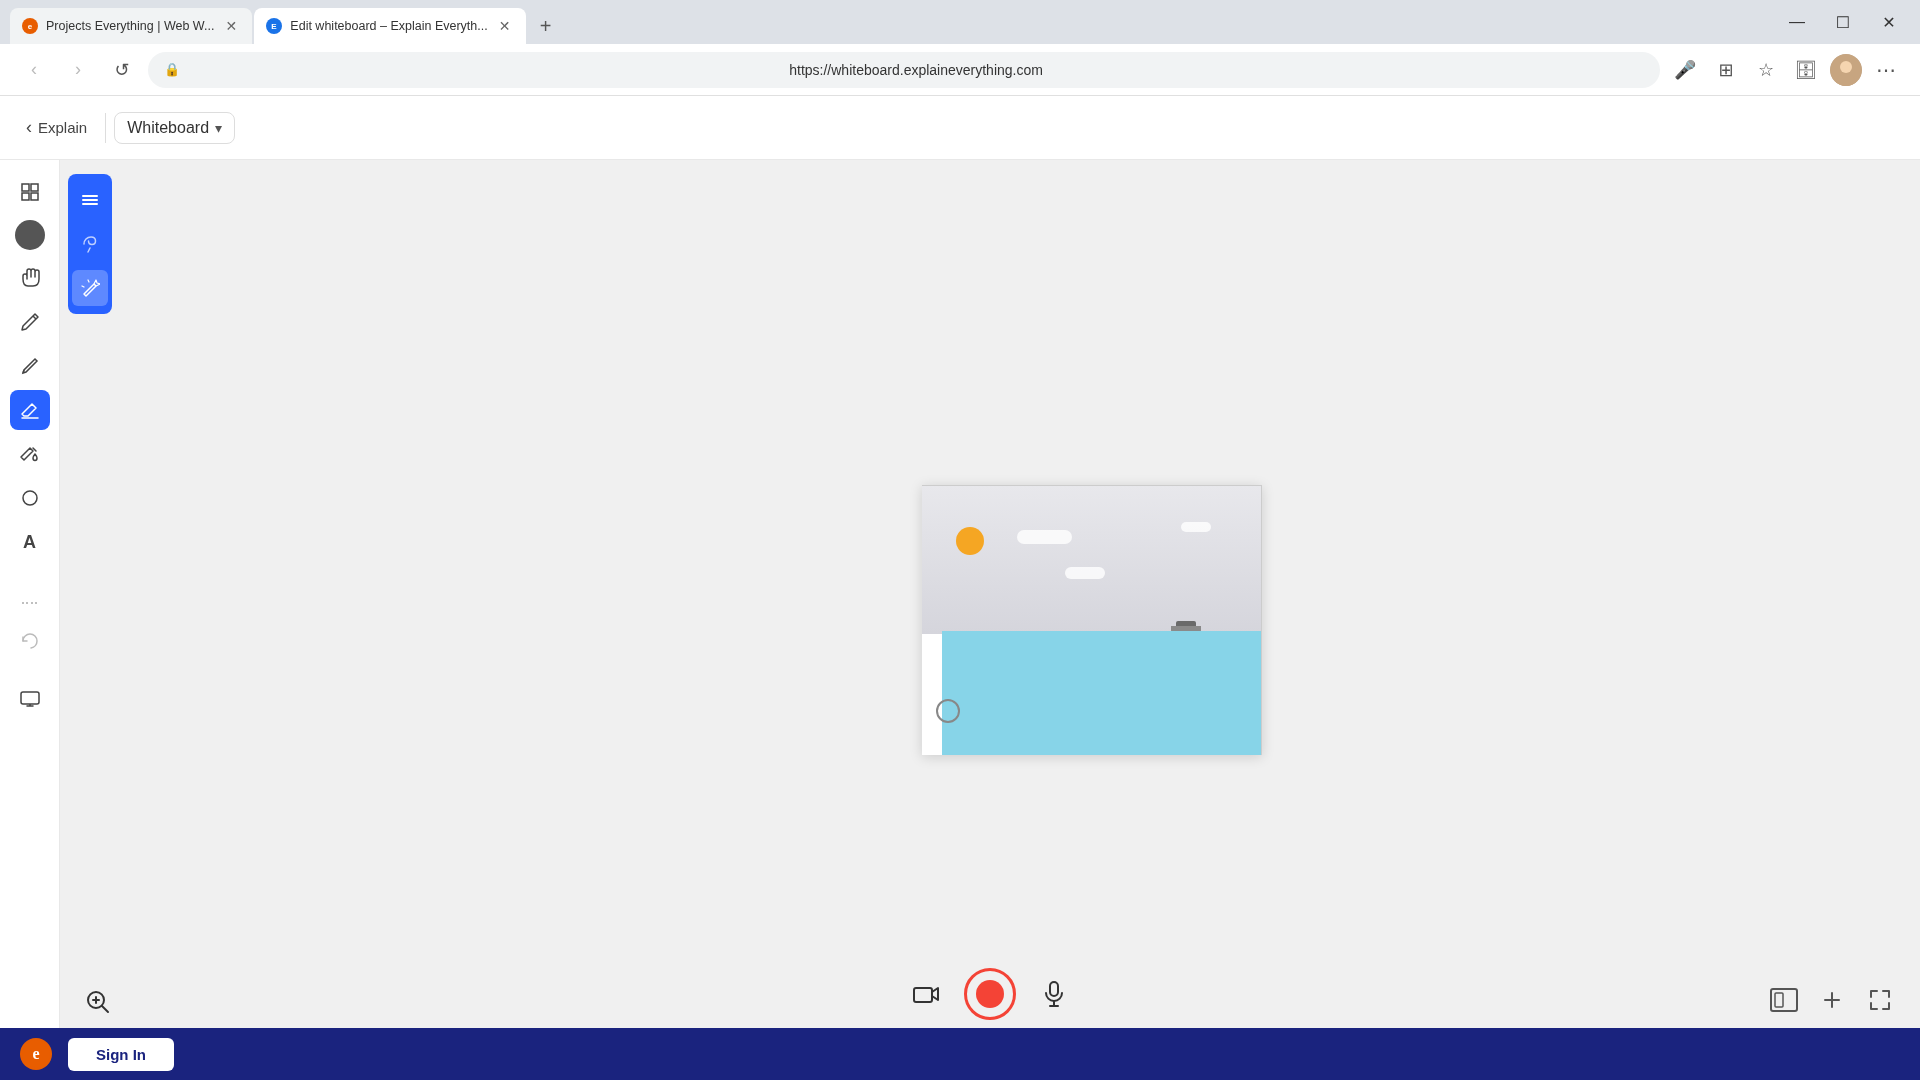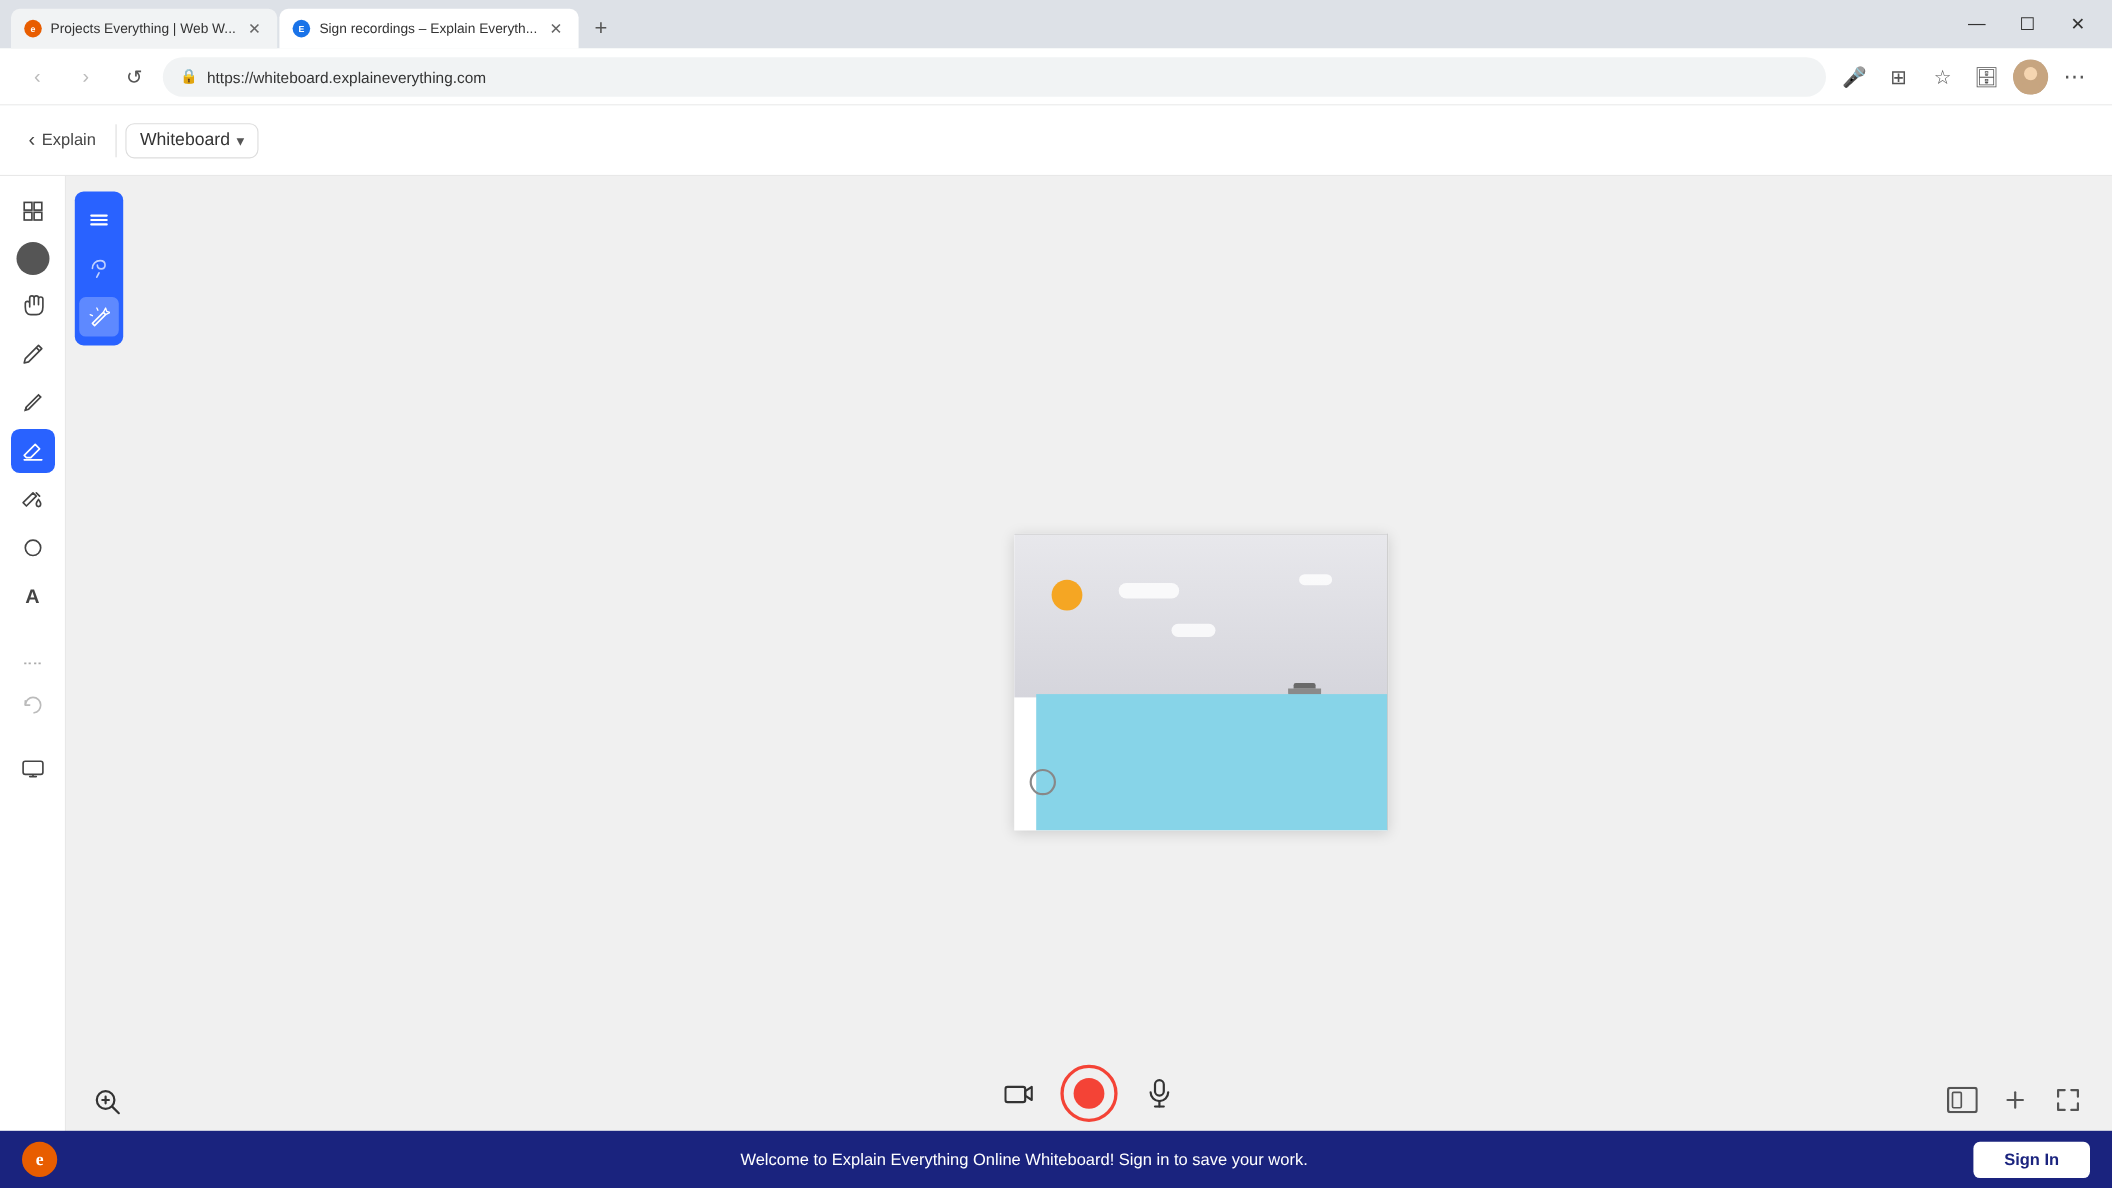--- a/index.html
+++ b/index.html
@@ -20,21 +20,21 @@
     .tab-new { width: 28px; height: 28px; border-radius: 50%; display: flex; align-items: center; justify-content: center; color: #555; font-size: 20px; cursor: pointer; margin-left: 4px; }
     .tab-window-controls { margin-left: auto; display: flex; align-items: center; gap: 0; padding-right: 8px; padding-bottom: 8px; }
     .win-btn { width: 46px; height: 32px; display: flex; align-items: center; justify-content: center; font-size: 16px; color: #333; cursor: pointer; }
 
     
     .address-bar { display: flex; align-items: center; background: #fff; height: 52px; padding: 0 16px; gap: 8px; border-bottom: 1px solid #e0e0e0; }
     .nav-btn { width: 36px; height: 36px; border-radius: 50%; display: flex; align-items: center; justify-content: center; color: #555; font-size: 18px; cursor: pointer; }
     .nav-btn.disabled { color: #bbb; cursor: default; }
     .url-bar { flex: 1; display: flex; align-items: center; background: #f1f3f4; border-radius: 22px; height: 36px; padding: 0 16px; gap: 8px; }
     .url-lock { color: #666; font-size: 13px; }
-    .url-text { font-size: 14px; color: #333; flex: 1; }
+    .url-text { font-size: 14px; color: #333; flex: 1; text-align: center; }
     .address-actions { display: flex; align-items: center; gap: 4px; }
     .addr-icon { width: 36px; height: 36px; border-radius: 50%; display: flex; align-items: center; justify-content: center; color: #555; font-size: 18px; cursor: pointer; }
     .avatar-icon { width: 32px; height: 32px; border-radius: 50%; background: #c7b299; overflow: hidden; display: flex; align-items: center; justify-content: center; font-size: 14px; color: white; cursor: pointer; }
     .more-btn { font-size: 20px; color: #555; cursor: pointer; width: 36px; height: 36px; display: flex; align-items: center; justify-content: center; border-radius: 50%; }
 
     
     .app-area { display: flex; flex-direction: column; height: calc(1080px - 96px); background: #fff; position: relative; }
 
     
     .app-header { display: flex; align-items: center; height: 64px; padding: 0 16px; border-bottom: 1px solid #e8e8e8; background: #fff; }
@@ -118,21 +118,21 @@
       <span class="tab-label">Projects Everything | Web W...</span>
       <div class="tab-close">✕</div>
     </div>
     <div class="tab active">
       <div class="tab-favicon blue">
         <svg width="12" height="12" viewBox="0 0 12 12">
             <circle cx="6" cy="6" r="5" fill="#1a73e8"></circle>
             <text x="6" y="9" text-anchor="middle" fill="white" font-size="8" font-weight="bold">E</text>
           </svg>
       </div>
-      <span class="tab-label">Sign recordings – Explain Everyth...</span>
+      <span class="tab-label">Edit whiteboard – Explain Everyth...</span>
       <div class="tab-close">✕</div>
     </div>
     <div class="tab-new">+</div>
     <div class="tab-window-controls">
       <div class="win-btn">—</div>
       <div class="win-btn">☐</div>
       <div class="win-btn close">✕</div>
     </div>
   </div>
 
@@ -361,17 +361,16 @@
     </div>
   </div>
 
   <div class="bottom-banner">
     <div class="ee-logo">
       <svg width="28" height="28" viewBox="0 0 28 28">
         <circle cx="14" cy="14" r="14" fill="#e85d00"></circle>
         <text x="14" y="19" text-anchor="middle" fill="white" font-size="16" font-weight="bold" font-family="Georgia, serif">e</text>
       </svg>
     </div>
-    <span class="banner-text">Welcome to Explain Everything Online Whiteboard! Sign in to save your work.</span>
     <button class="sign-in-btn">Sign In</button>
   </div>
 
 </div>
 
 </body></html>

